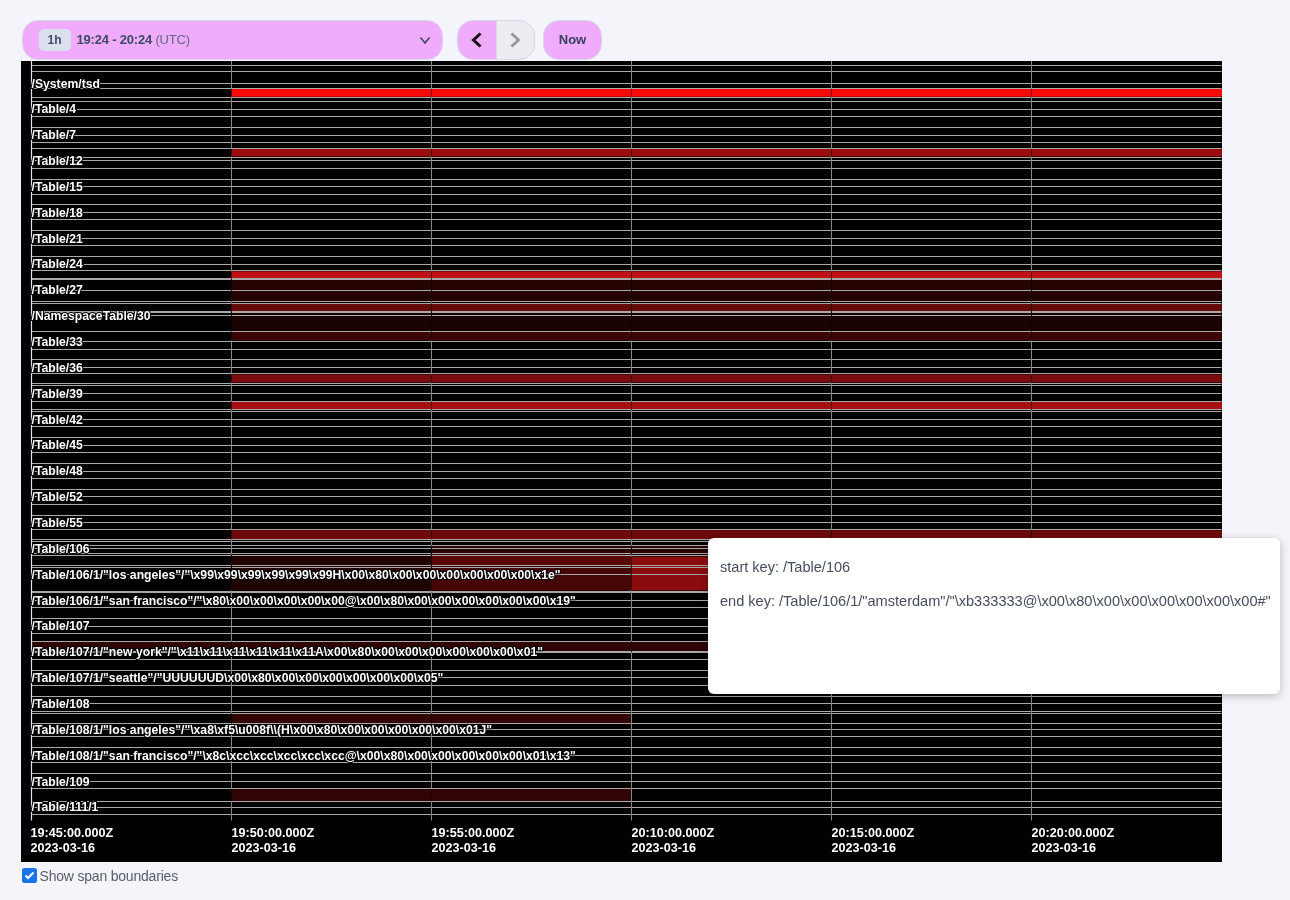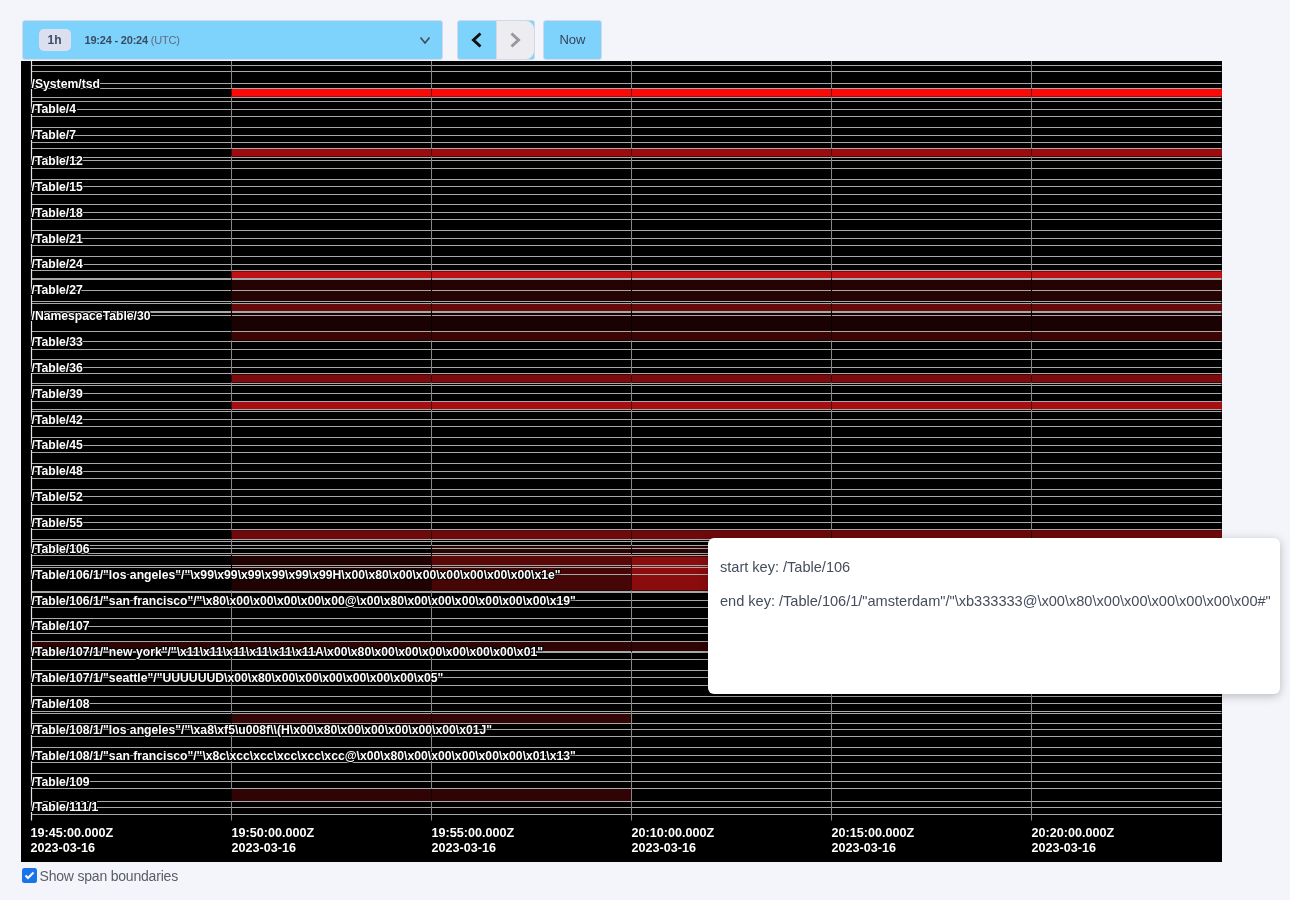--- a/index.html
+++ b/index.html
@@ -1,26 +1,26 @@
 <!DOCTYPE html>
 <html><head><meta charset="utf-8">
 <style>
 * { margin:0; padding:0; box-sizing:border-box; }
 html,body { width:1290px; height:900px; background:#f4f5fa; font-family:"Liberation Sans", sans-serif; overflow:hidden; }
 .abs { position:absolute; }
 #canvas { left:21px; top:60.5px; width:1201px; height:801.5px; background:#000;font-weight:bold; }
-.ctl { background:#7dd3fc; border:1px solid #d5d8e6; border-radius:3px; height:39.5px; top:20px; display:flex; align-items:center; }
+.ctl { background:#f0abfc; border:1px solid #d5d8e6; border-radius:16px; height:39.5px; top:20px; display:flex; align-items:center; }
 #dd { left:21.5px; width:421.5px; }
 #dd .badge { margin-left:16px; background:#dcdfed; border-radius:5px; font-weight:bold; font-size:12px; color:#3f4d68; padding:4px 9px; }
-#dd .time { margin-left:14px; font-weight:bold; font-size:11px; letter-spacing:-0.2px; color:#3b4a63; }
+#dd .time { margin-left:6px; font-weight:bold; font-size:13px; letter-spacing:-0.2px; color:#3b4a63; }
 #dd .utc { font-weight:normal; color:#5f6b7f; }
 #arrows { left:456.5px; width:78.5px; padding:0; overflow:hidden; }
 #arrows .cell { width:50%; height:100%; display:flex; align-items:center; justify-content:center; }
 #arrows .right { background:#ededf1; border-left:1px solid #d5d8e6; border-radius:0 8px 8px 0; }
-#now { left:543px; width:59px; justify-content:center; font-weight:normal; font-size:13px; color:#36425a; }
+#now { left:543px; width:59px; justify-content:center; font-weight:bold; font-size:13px; color:#36425a; }
 #tooltip { left:708px; top:538px; width:572px; height:156px; background:#fff; border-radius:6px;
   box-shadow:0 2px 10px rgba(0,0,0,0.25); padding:12px 0 0 12px; z-index:5; }
 .ttl { font-size:14.6px; letter-spacing:-0.02px; color:#454d5c; line-height:34px; white-space:pre; }
 #cbrow { left:21.5px; top:868px; display:flex; }
 #cb { width:15px; height:15px; background:#1a73e8; border-radius:2.5px; display:flex; align-items:center; justify-content:center; }
 #cbrow span { margin-left:3px; font-size:14px; letter-spacing:-0.2px; color:#595d66; }
 </style></head>
 <body>
 <div id="canvas" class="abs">
     <svg width="1201" height="801.5" viewBox="0 0 1201 801.5" xmlns="http://www.w3.org/2000/svg" style="position:absolute;left:0;top:0;display:block">

